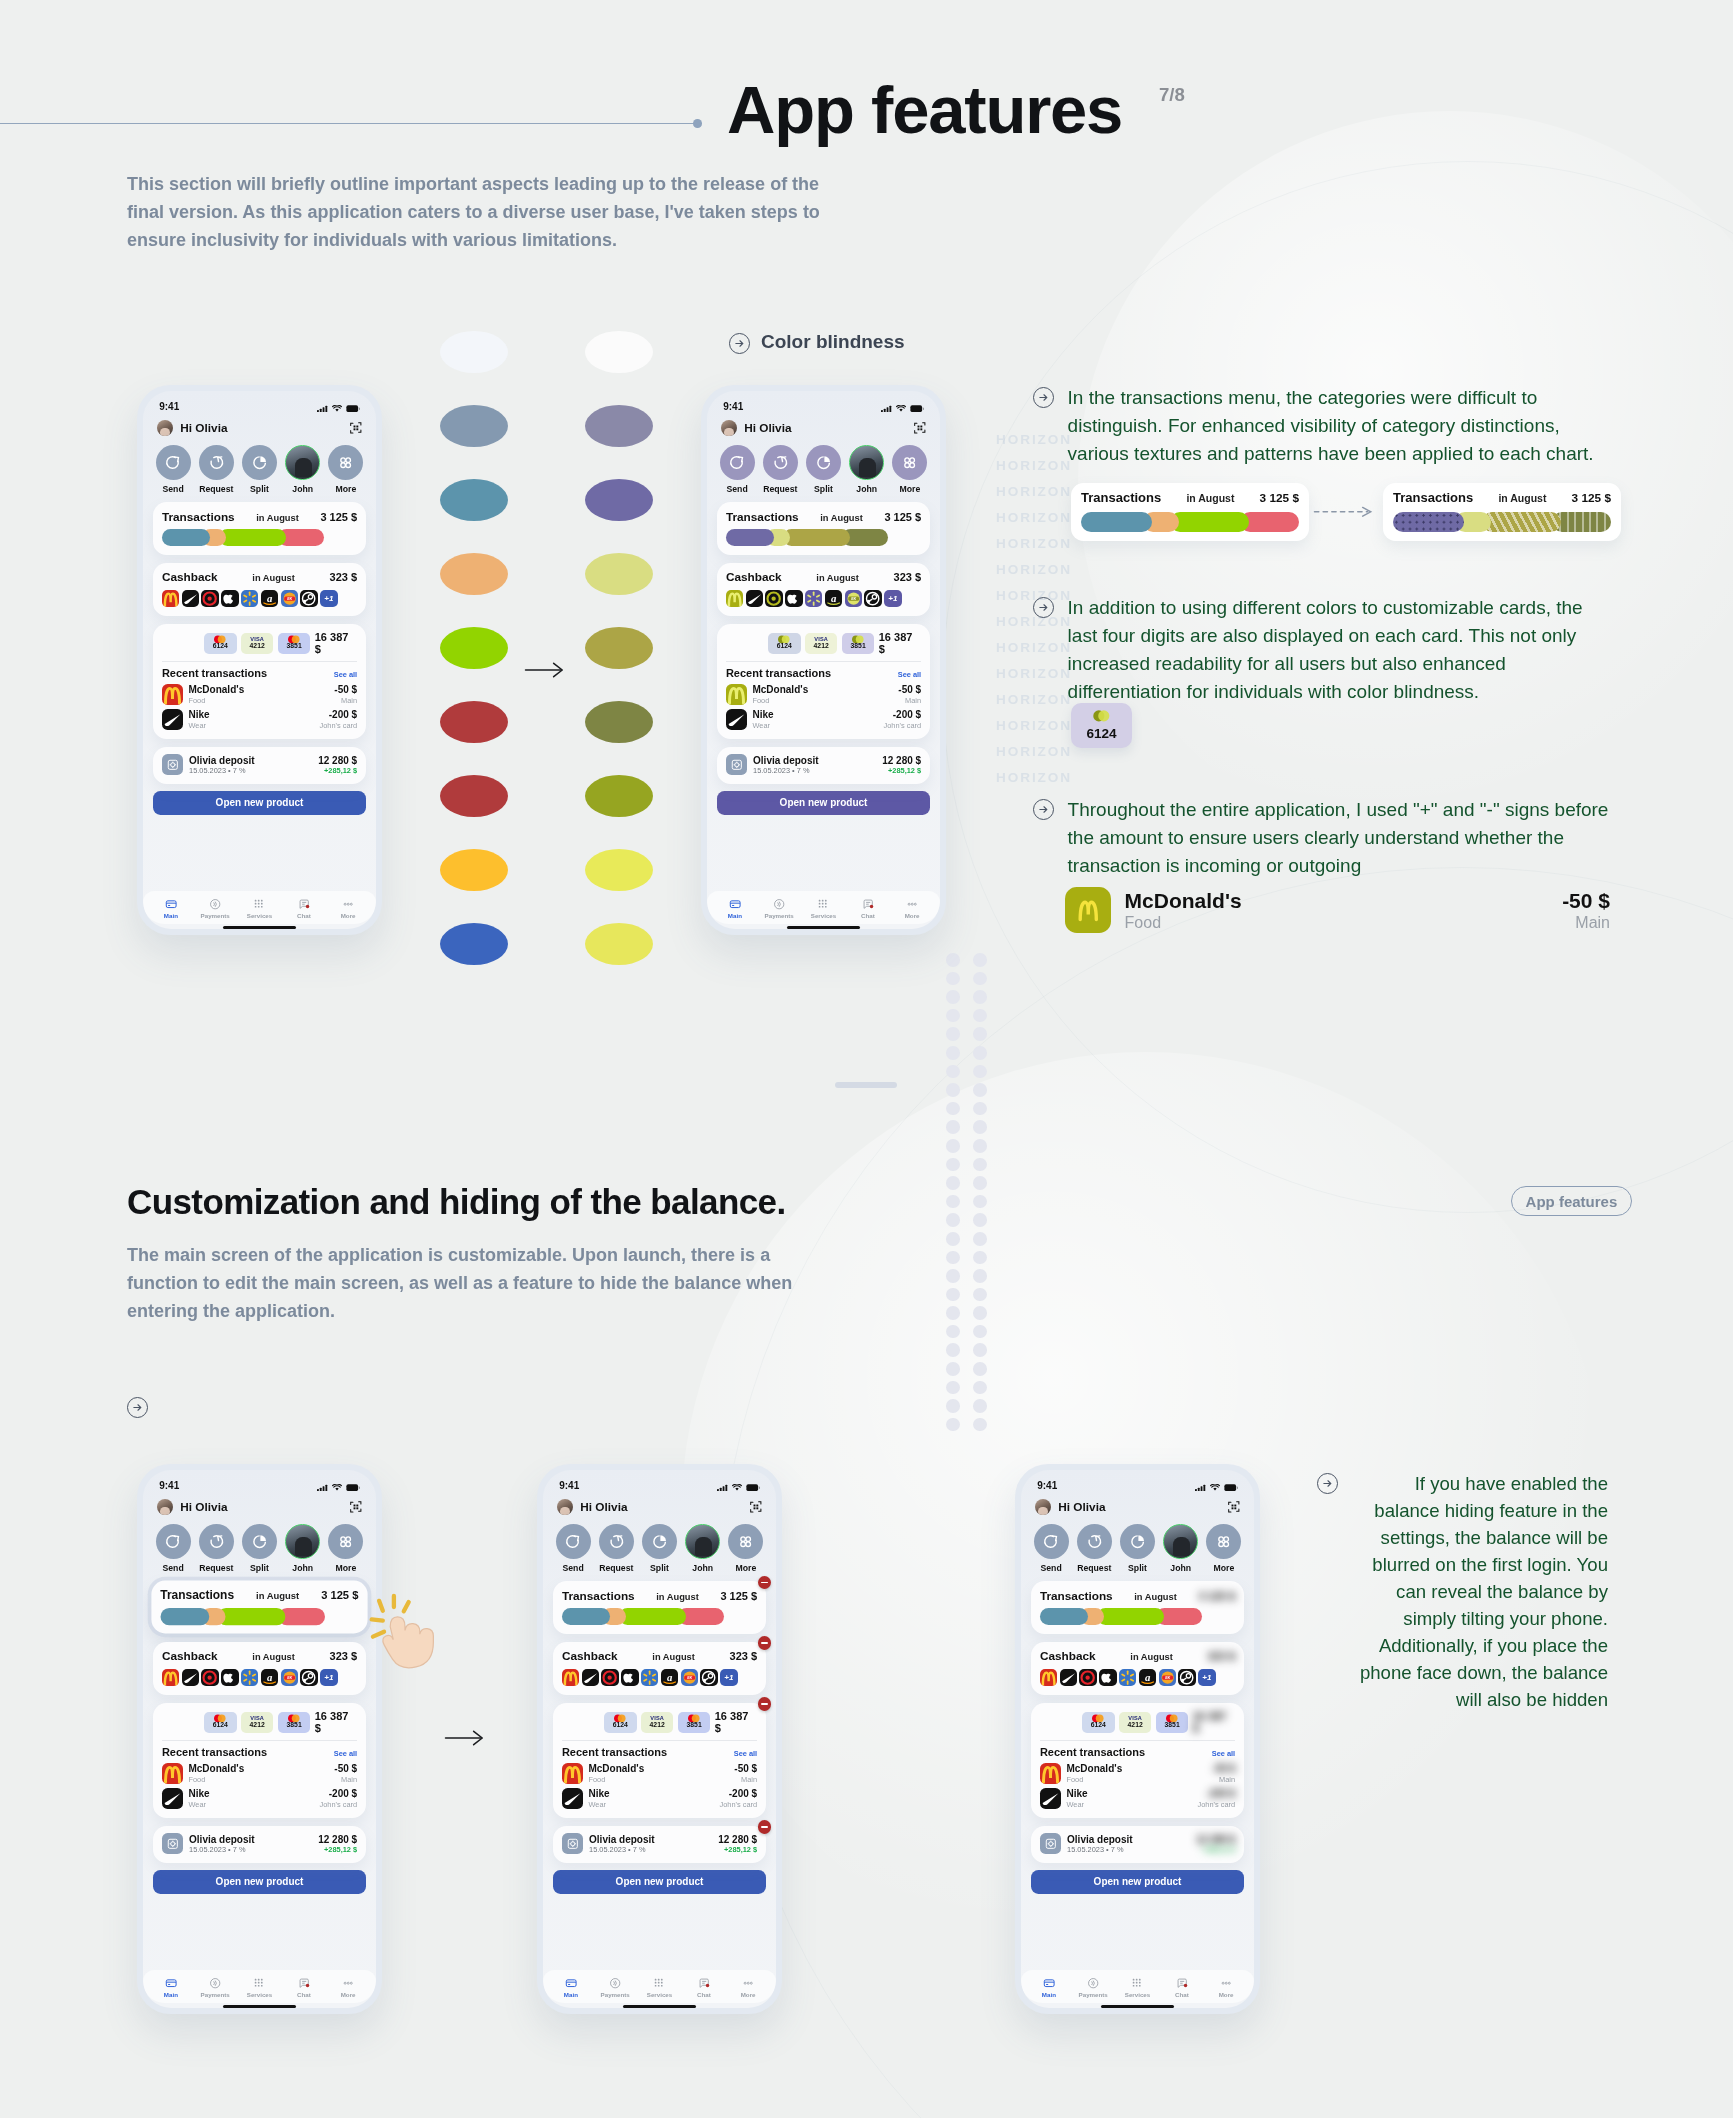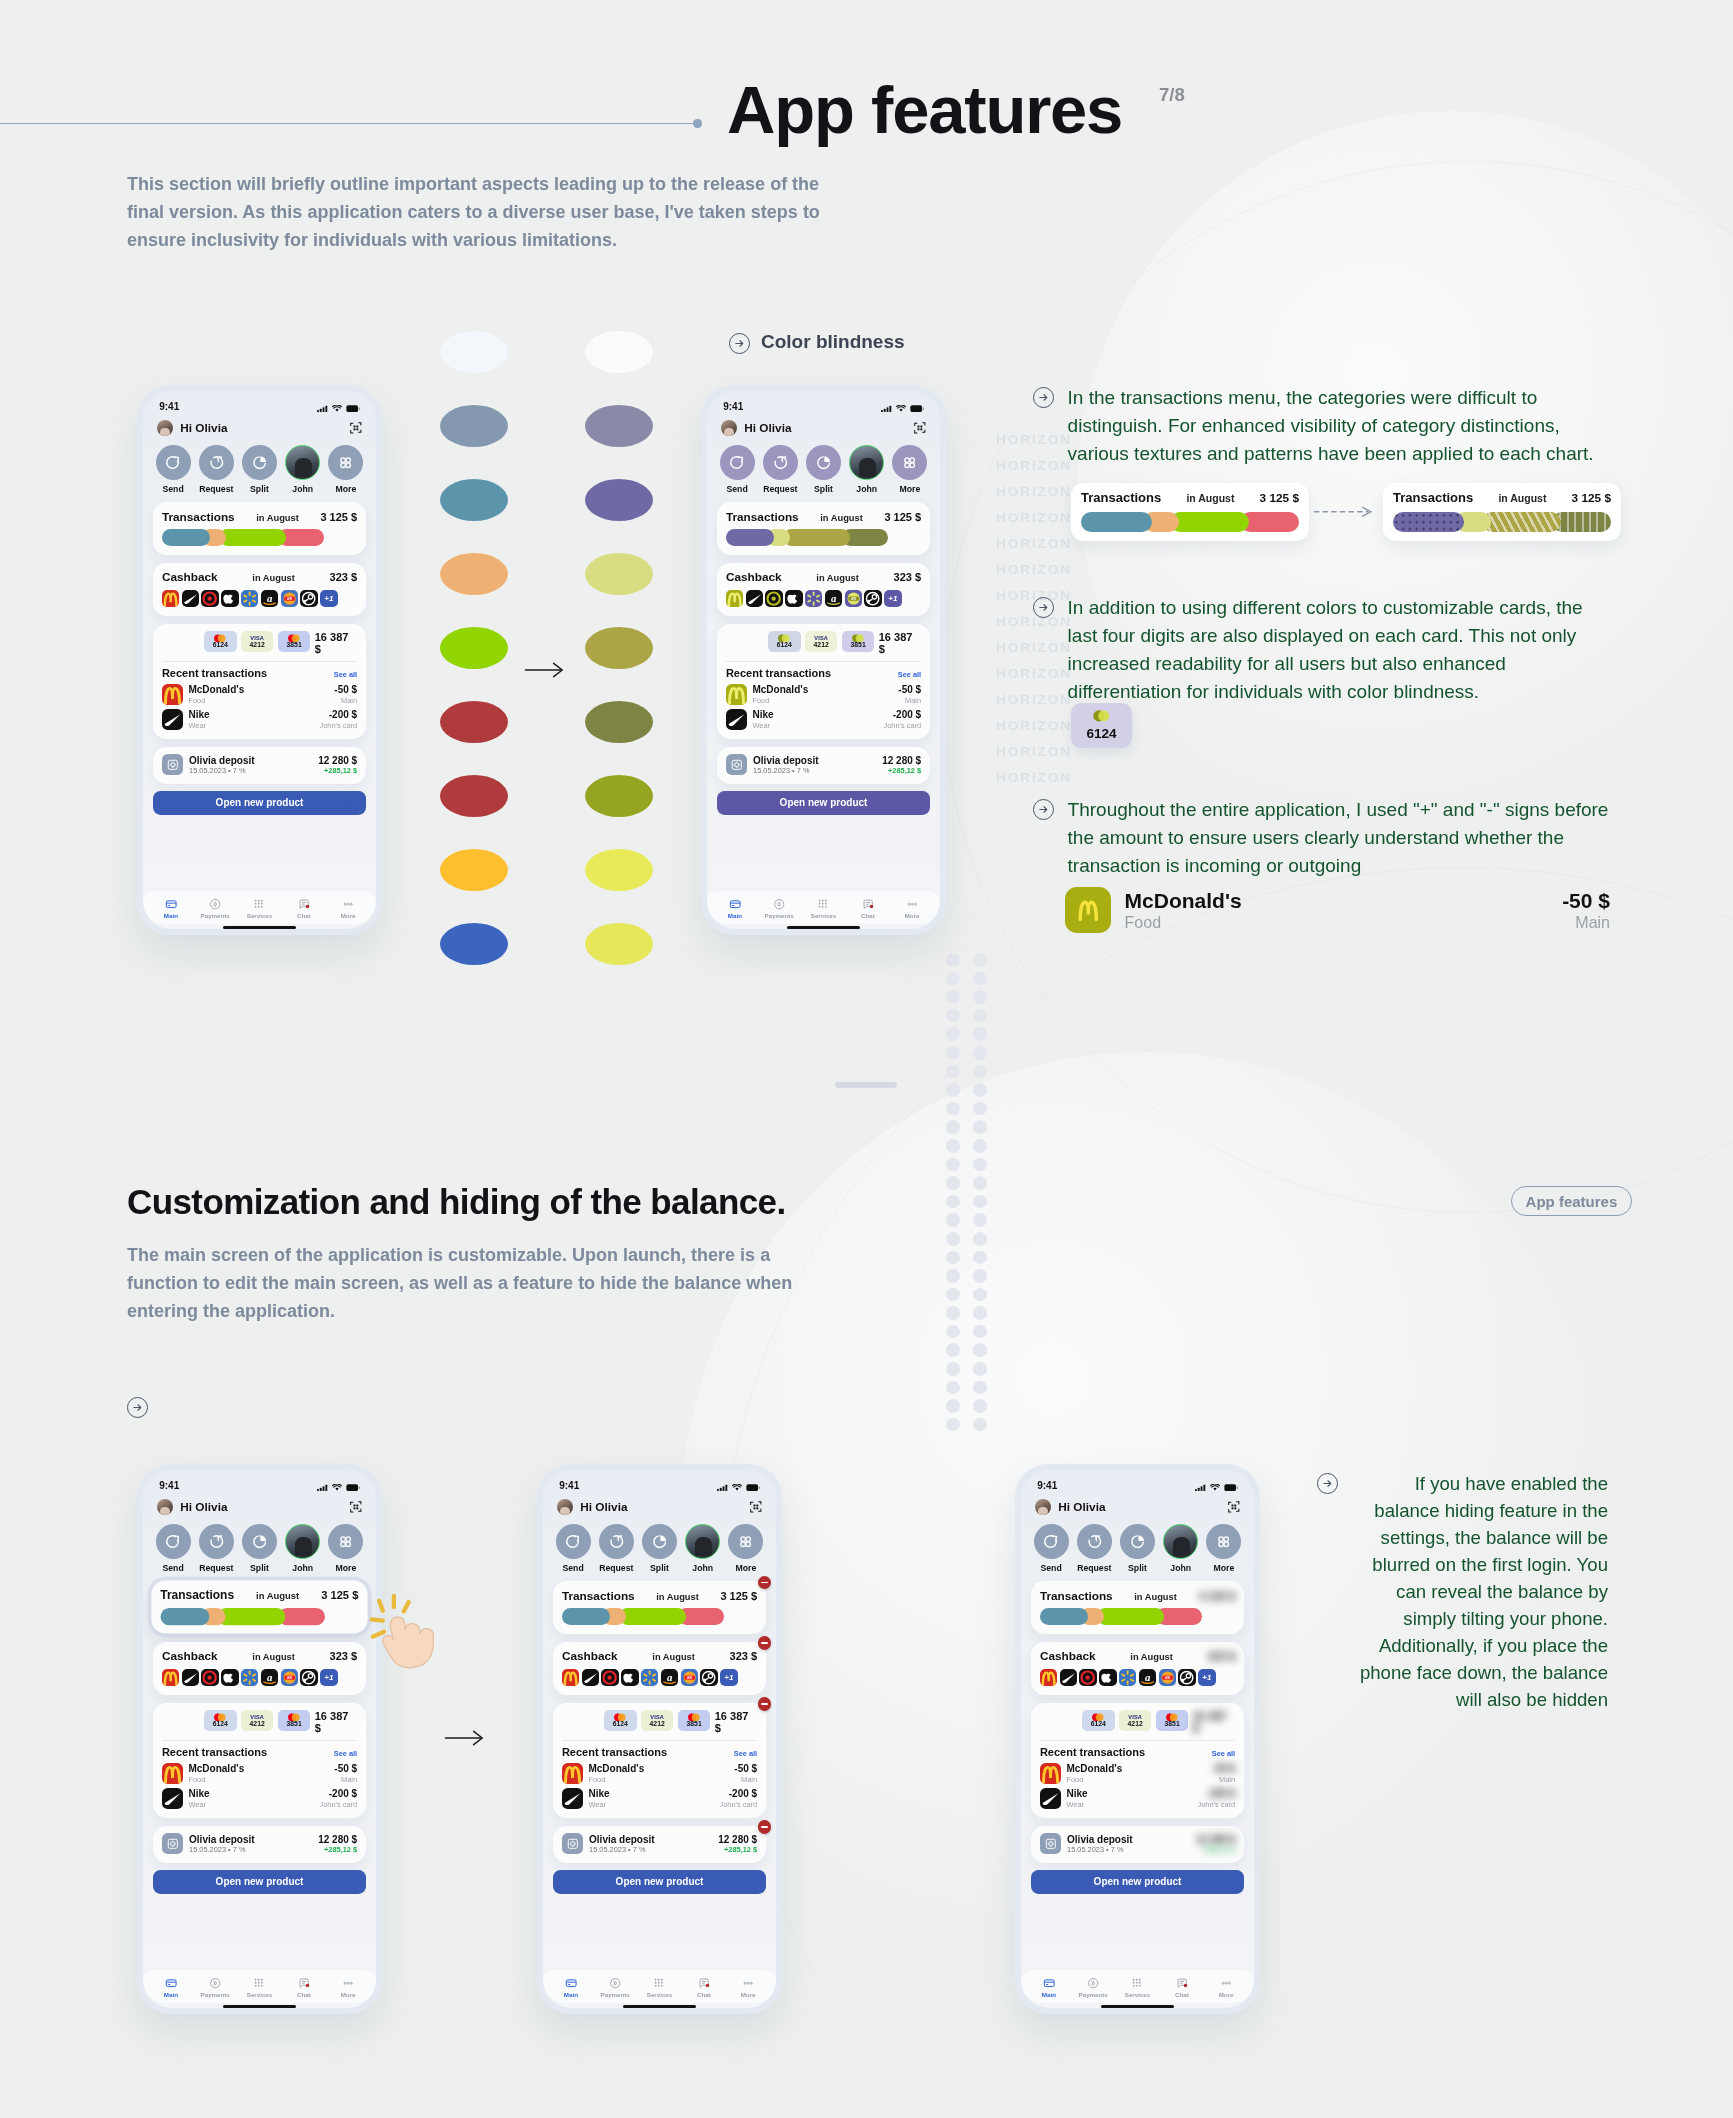--- a/index.html
+++ b/index.html
@@ -130,21 +130,21 @@
 
   .seg { display:flex; height:16.7px; margin-top:5.6px; border-radius:8.7px; overflow:visible; }
   .seg i { display:block; height:16.7px; border-radius:8.7px; margin-right:-7.4px; position:relative; }
   .seg i:last-child{margin-right:0;}
 
   .brands { display:flex; gap:2.5px; margin-top:5.6px; }
   .brands i { width:17.3px; height:17.3px; border-radius:5px; display:flex; align-items:center;
               justify-content:center; font-size:8px; font-weight:800; color:#fff; flex:0 0 17.3px;
               overflow:hidden; }
 
-  .mini-cards { display:flex; gap:4.3px; align-items:flex-start;padding-left:42px; }
+  .mini-cards { display:flex; gap:4.3px; align-items:center;padding-left:42px; }
   .mcard { width:33px; height:21px; border-radius:5px; display:flex; flex-direction:column;
            align-items:center; justify-content:center; gap:0.6px; }
   .mcard .brandmark { height:6.8px; display:flex; align-items:center; }
   .mcard .num { font-size:6.8px; font-weight:800; color:#111; line-height:1; }
   .bal { margin-left:auto; font-size:11px; font-weight:700; color:#111; }
 
   .divider { height:0.6px; background:#e6e8ec; margin:6.2px 0 5.6px; }
   .rt-head { display:flex; justify-content:space-between; align-items:baseline; }
   .rt-head .t { font-size:11px; font-weight:700; color:#111; }
   .rt-head .s { font-size:7.4px; font-weight:600; color:#2f62d9; }

